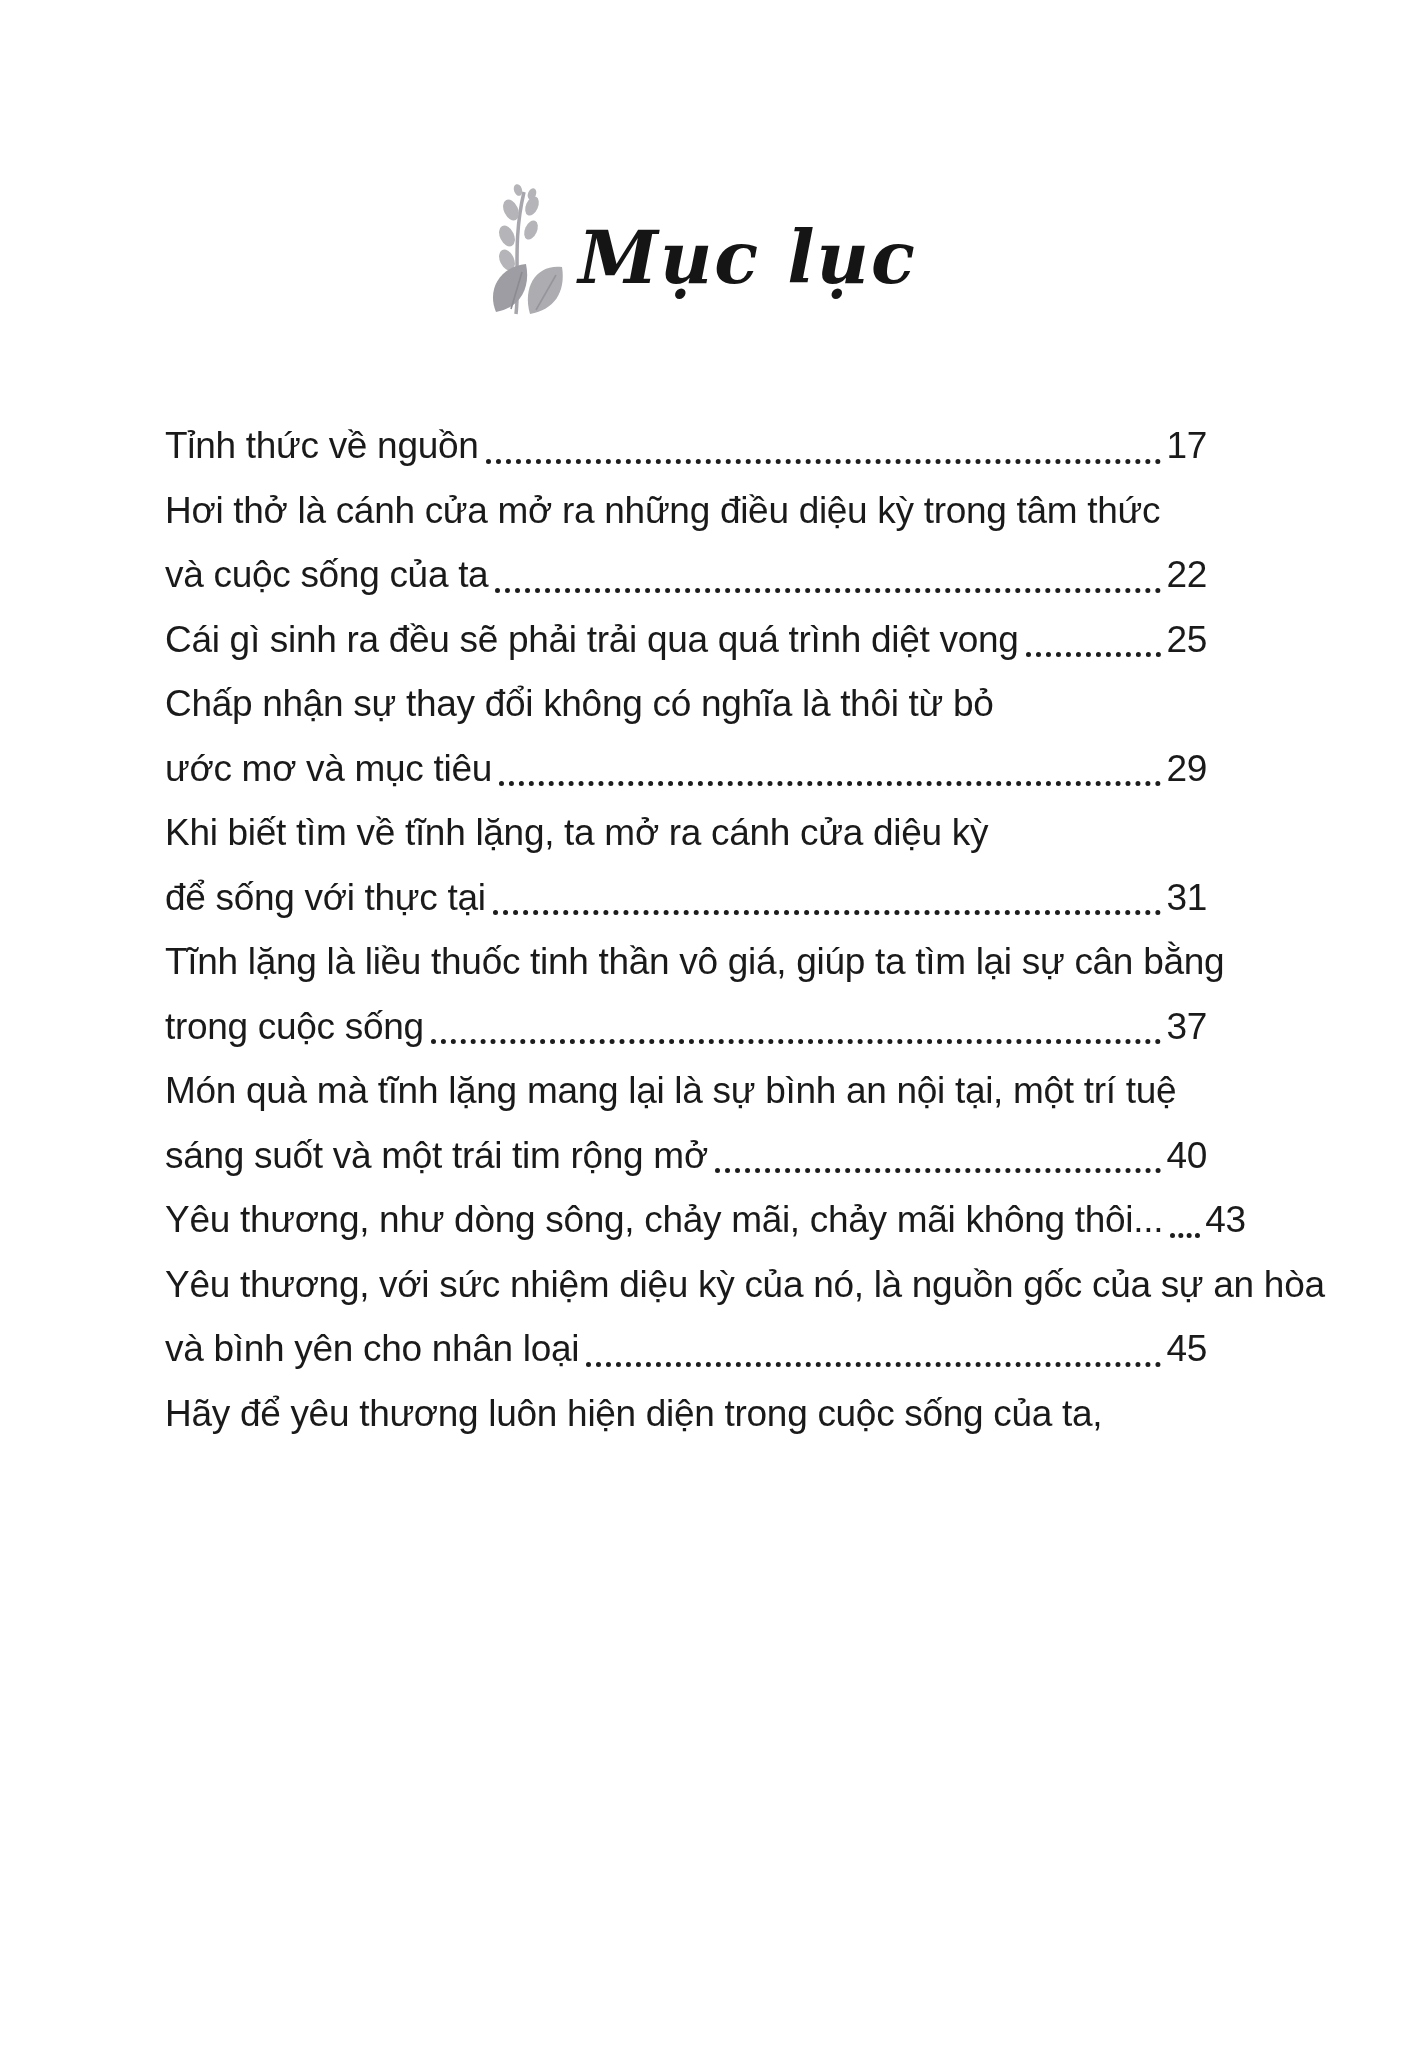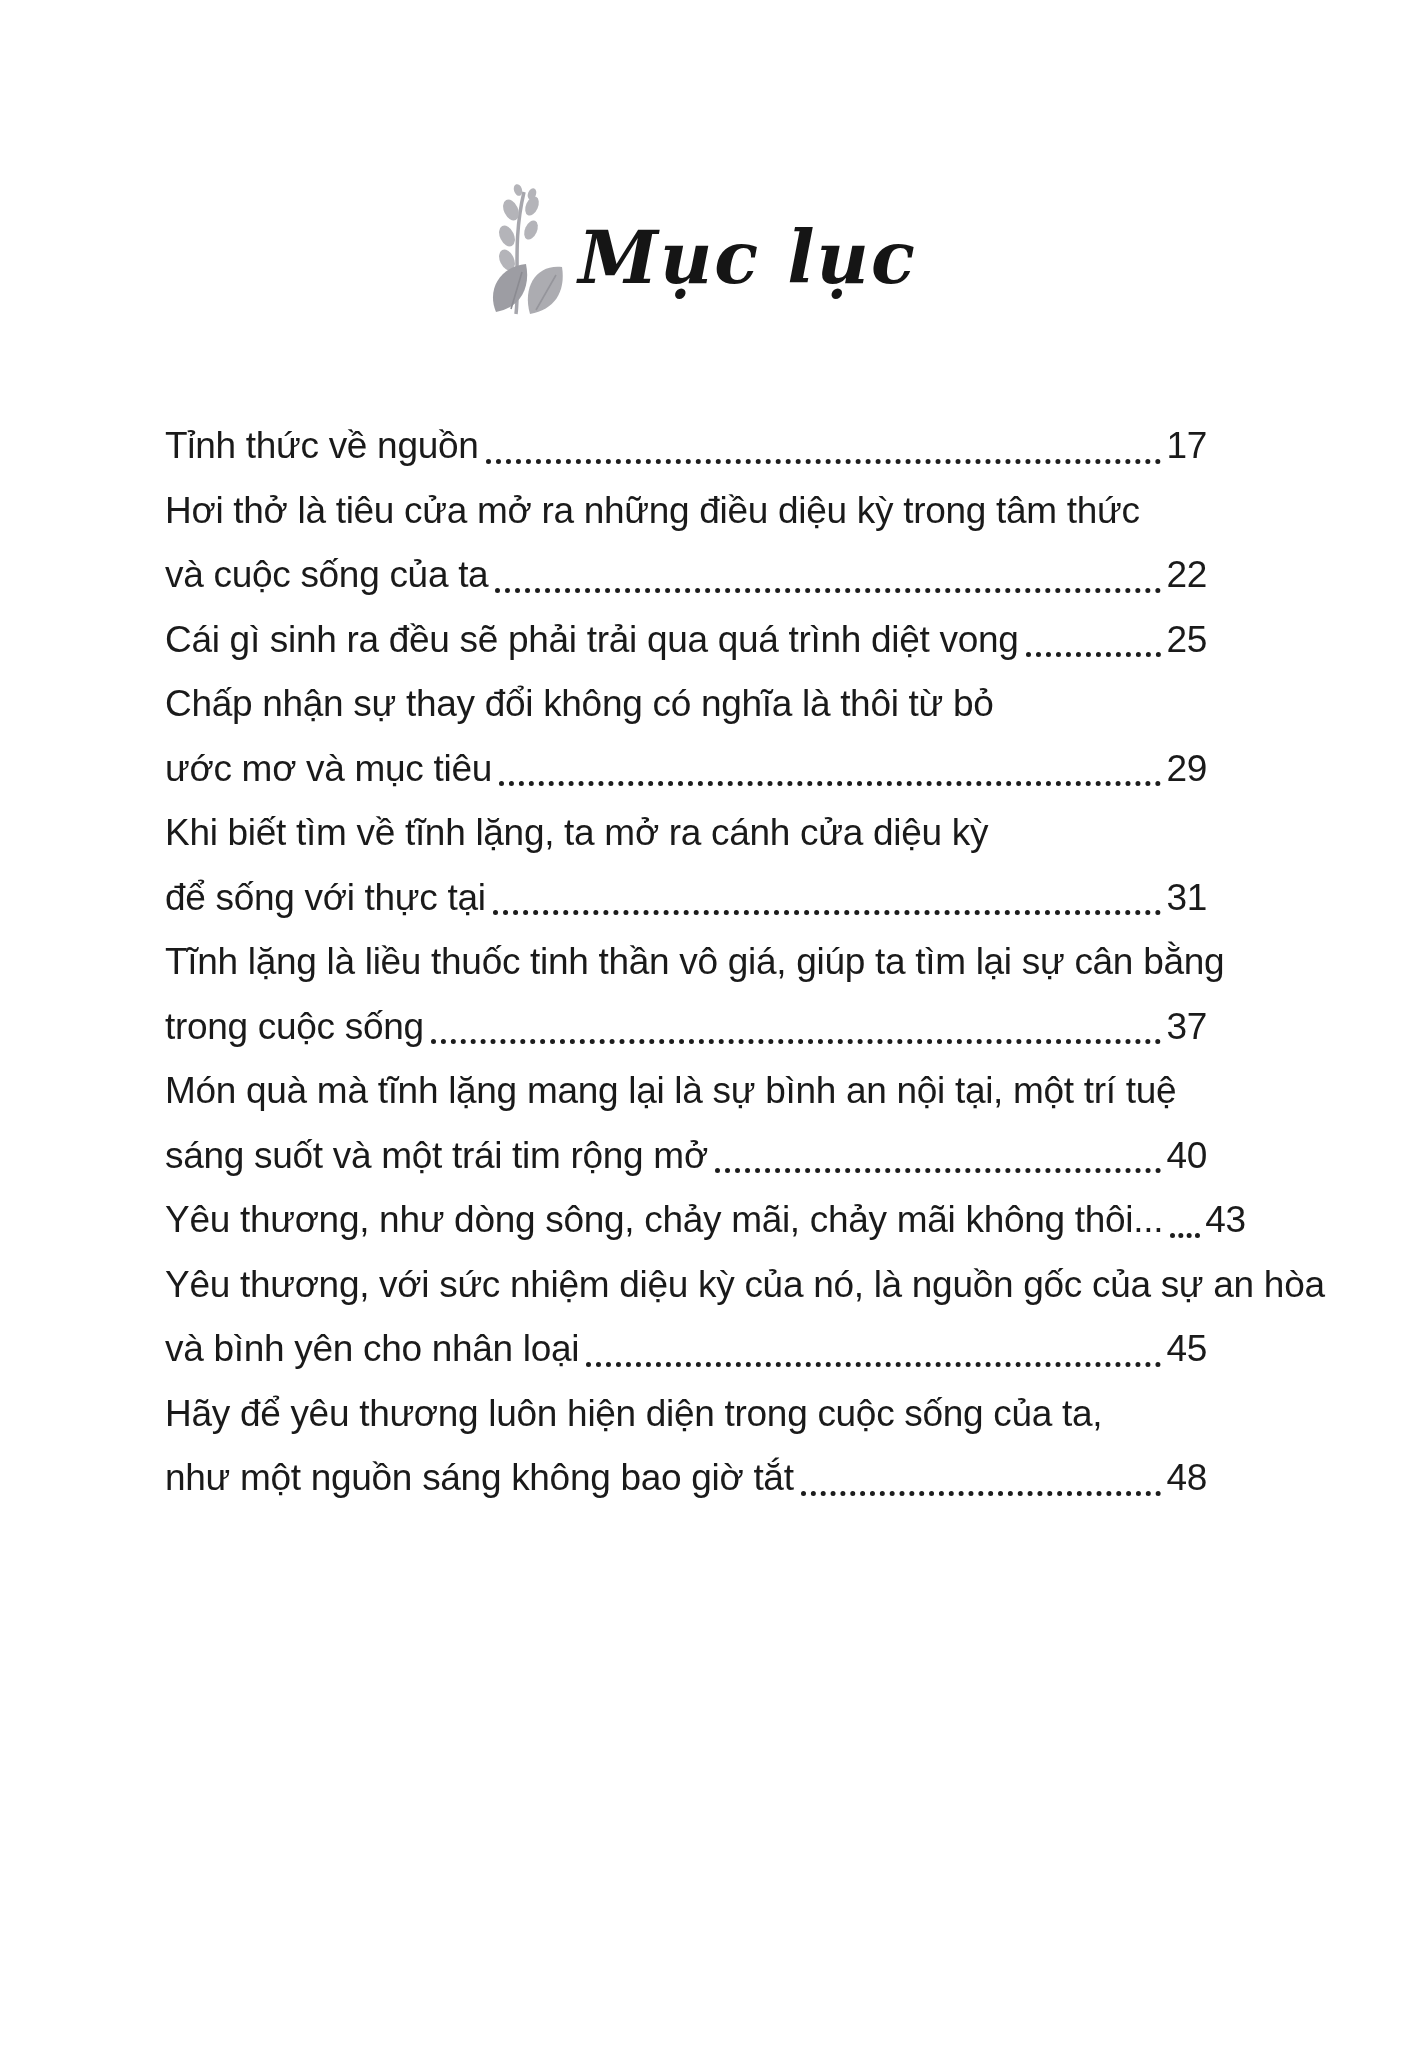--- a/index.html
+++ b/index.html
@@ -92,21 +92,21 @@
     <div id="toc-entries" class="toc-group">
         <div>
           <div class="toc-line">
             <span class="toc-text">Tỉnh thức về nguồn</span>
             <span class="leader"></span>
             <span class="page-num">17</span>
           </div>
         </div>
         <div>
           <div class="toc-line">
-            <span class="toc-text">Hơi thở là tiêu cửa mở ra những điều diệu kỳ trong tâm thức</span>
+            <span class="toc-text">Hơi thở là cánh cửa mở ra những điều diệu kỳ trong tâm thức</span>
           </div>
           <div class="toc-line">
             <span class="toc-text">và cuộc sống của ta</span>
             <span class="leader"></span>
             <span class="page-num">22</span>
           </div>
         </div>
         <div>
           <div class="toc-line">
             <span class="toc-text">Cái gì sinh ra đều sẽ phải trải qua quá trình diệt vong</span>
@@ -168,22 +168,17 @@
           <div class="toc-line">
             <span class="toc-text">và bình yên cho nhân loại</span>
             <span class="leader"></span>
             <span class="page-num">45</span>
           </div>
         </div>
         <div>
           <div class="toc-line">
             <span class="toc-text">Hãy để yêu thương luôn hiện diện trong cuộc sống của ta,</span>
           </div>
-          <div class="toc-line">
-            <span class="toc-text">như một nguồn sáng không bao giờ tắt</span>
-            <span class="leader"></span>
-            <span class="page-num">48</span>
-          </div>
         </div>
       </div>
   </div>
 
 </div>
 
 </body></html>

